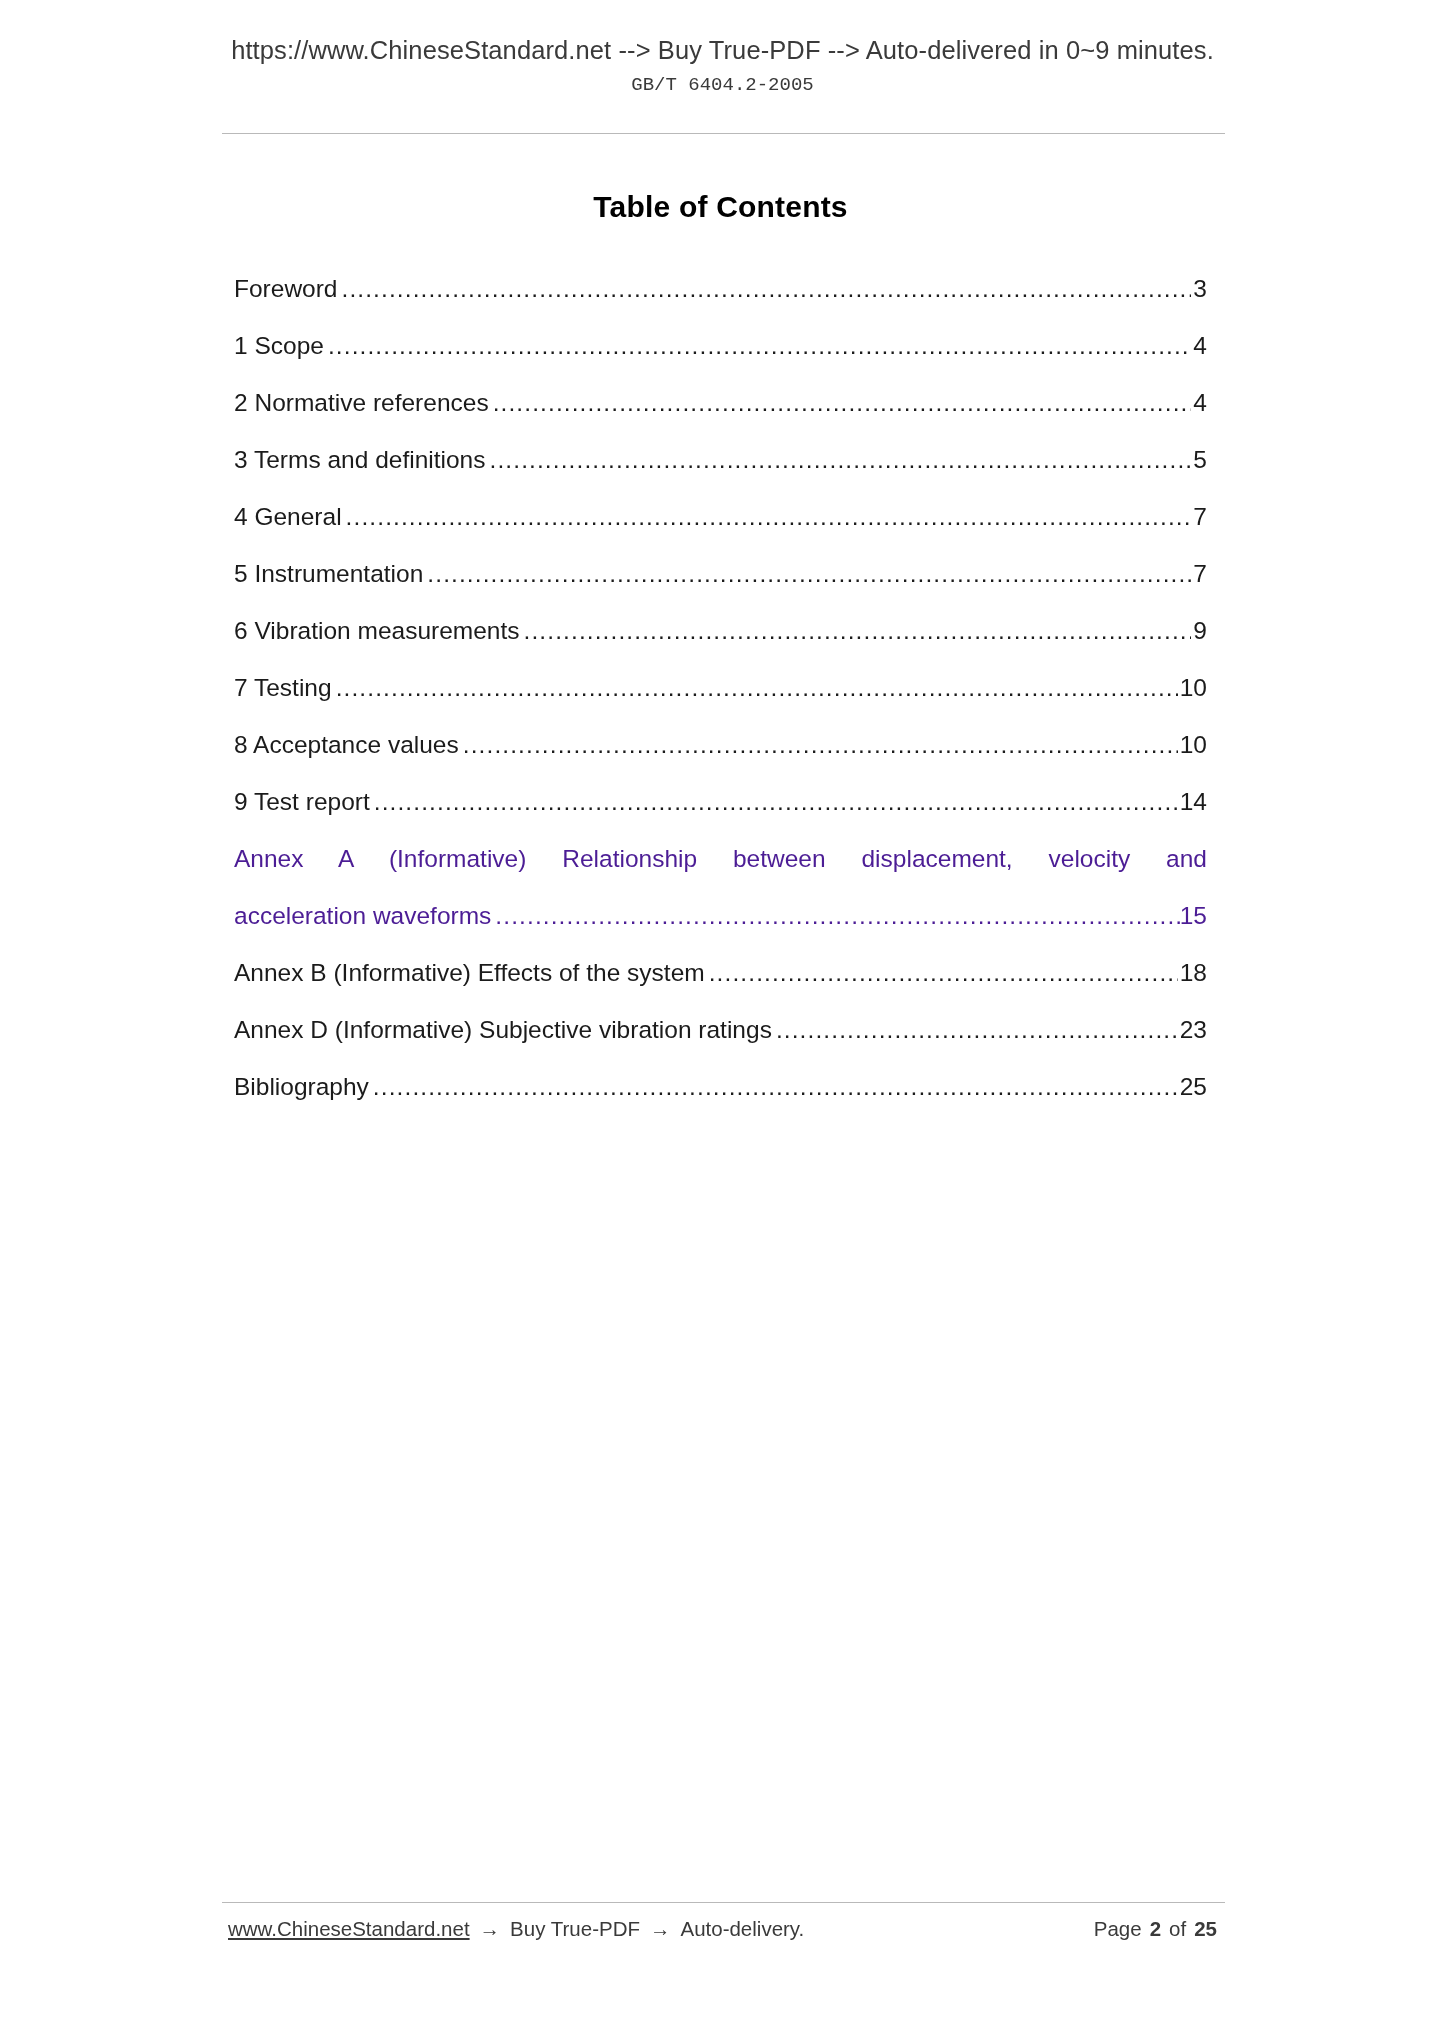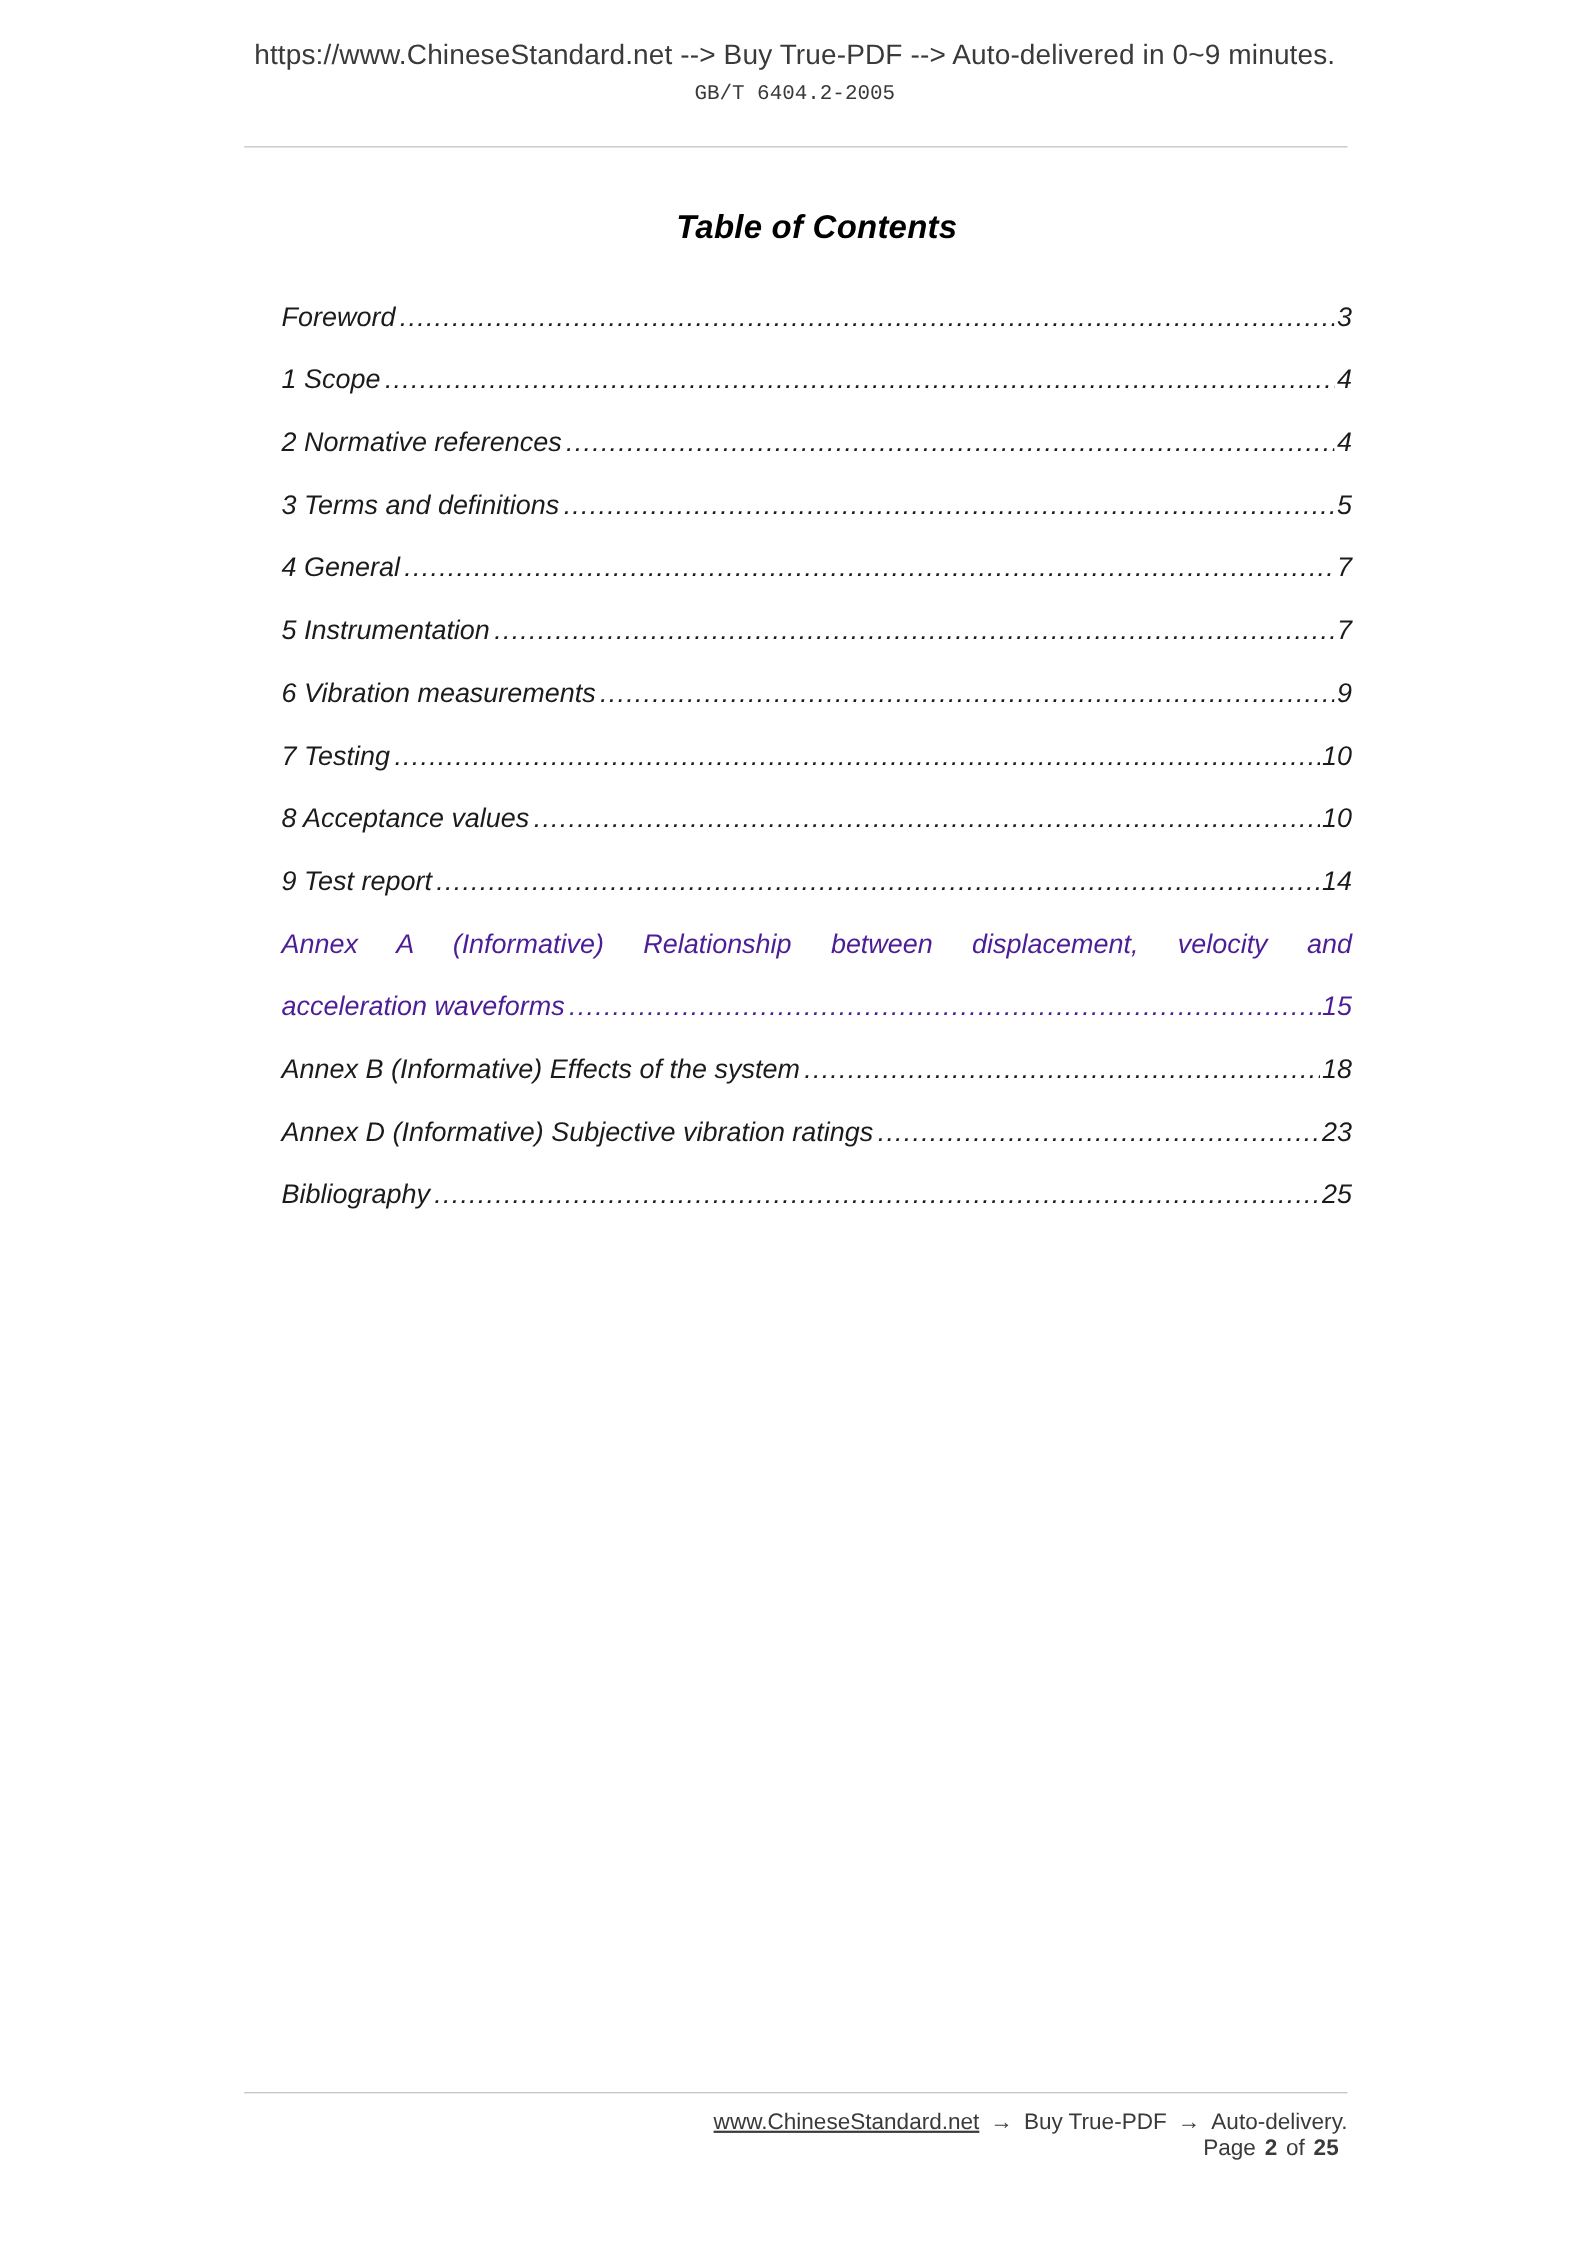--- a/index.html
+++ b/index.html
@@ -42,23 +42,22 @@
   .header-rule {
     position: absolute;
     top: 133px;
     left: 222px;
     width: 1003px;
     border-top: 1px solid #b9b9b9;
   }
   .content {
     position: absolute;
     top: 190px;
-    left: 240px;
+    left: 218px;
     width: 1005px;
-    font-style: italic;
   }
   .toc-title {
     text-align: center;
     font-size: 30px;
     font-weight: bold;
     margin: 0 0 36px 0;
     letter-spacing: 0.2px;
   }
   .toc-list {
     list-style: none;
@@ -127,24 +126,23 @@
     top: 1902px;
     width: 1003px;
   }
   .footer-rule {
     border-top: 1px solid #b9b9b9;
     width: 1003px;
   }
   .footer-row {
     margin-top: 14px;
     display: flex;
-    align-items: flex-end;
+    align-items: flex-start;
     font-size: 20.5px;
     color: #3a3a3a;
-    flex-direction: column;
   }
   .footer-left {
     display: flex;
     align-items: baseline;
     gap: 10px;
     flex: 0 0 auto;
     padding-left: 6px;
   }
   .footer-link {
     text-decoration: underline;

